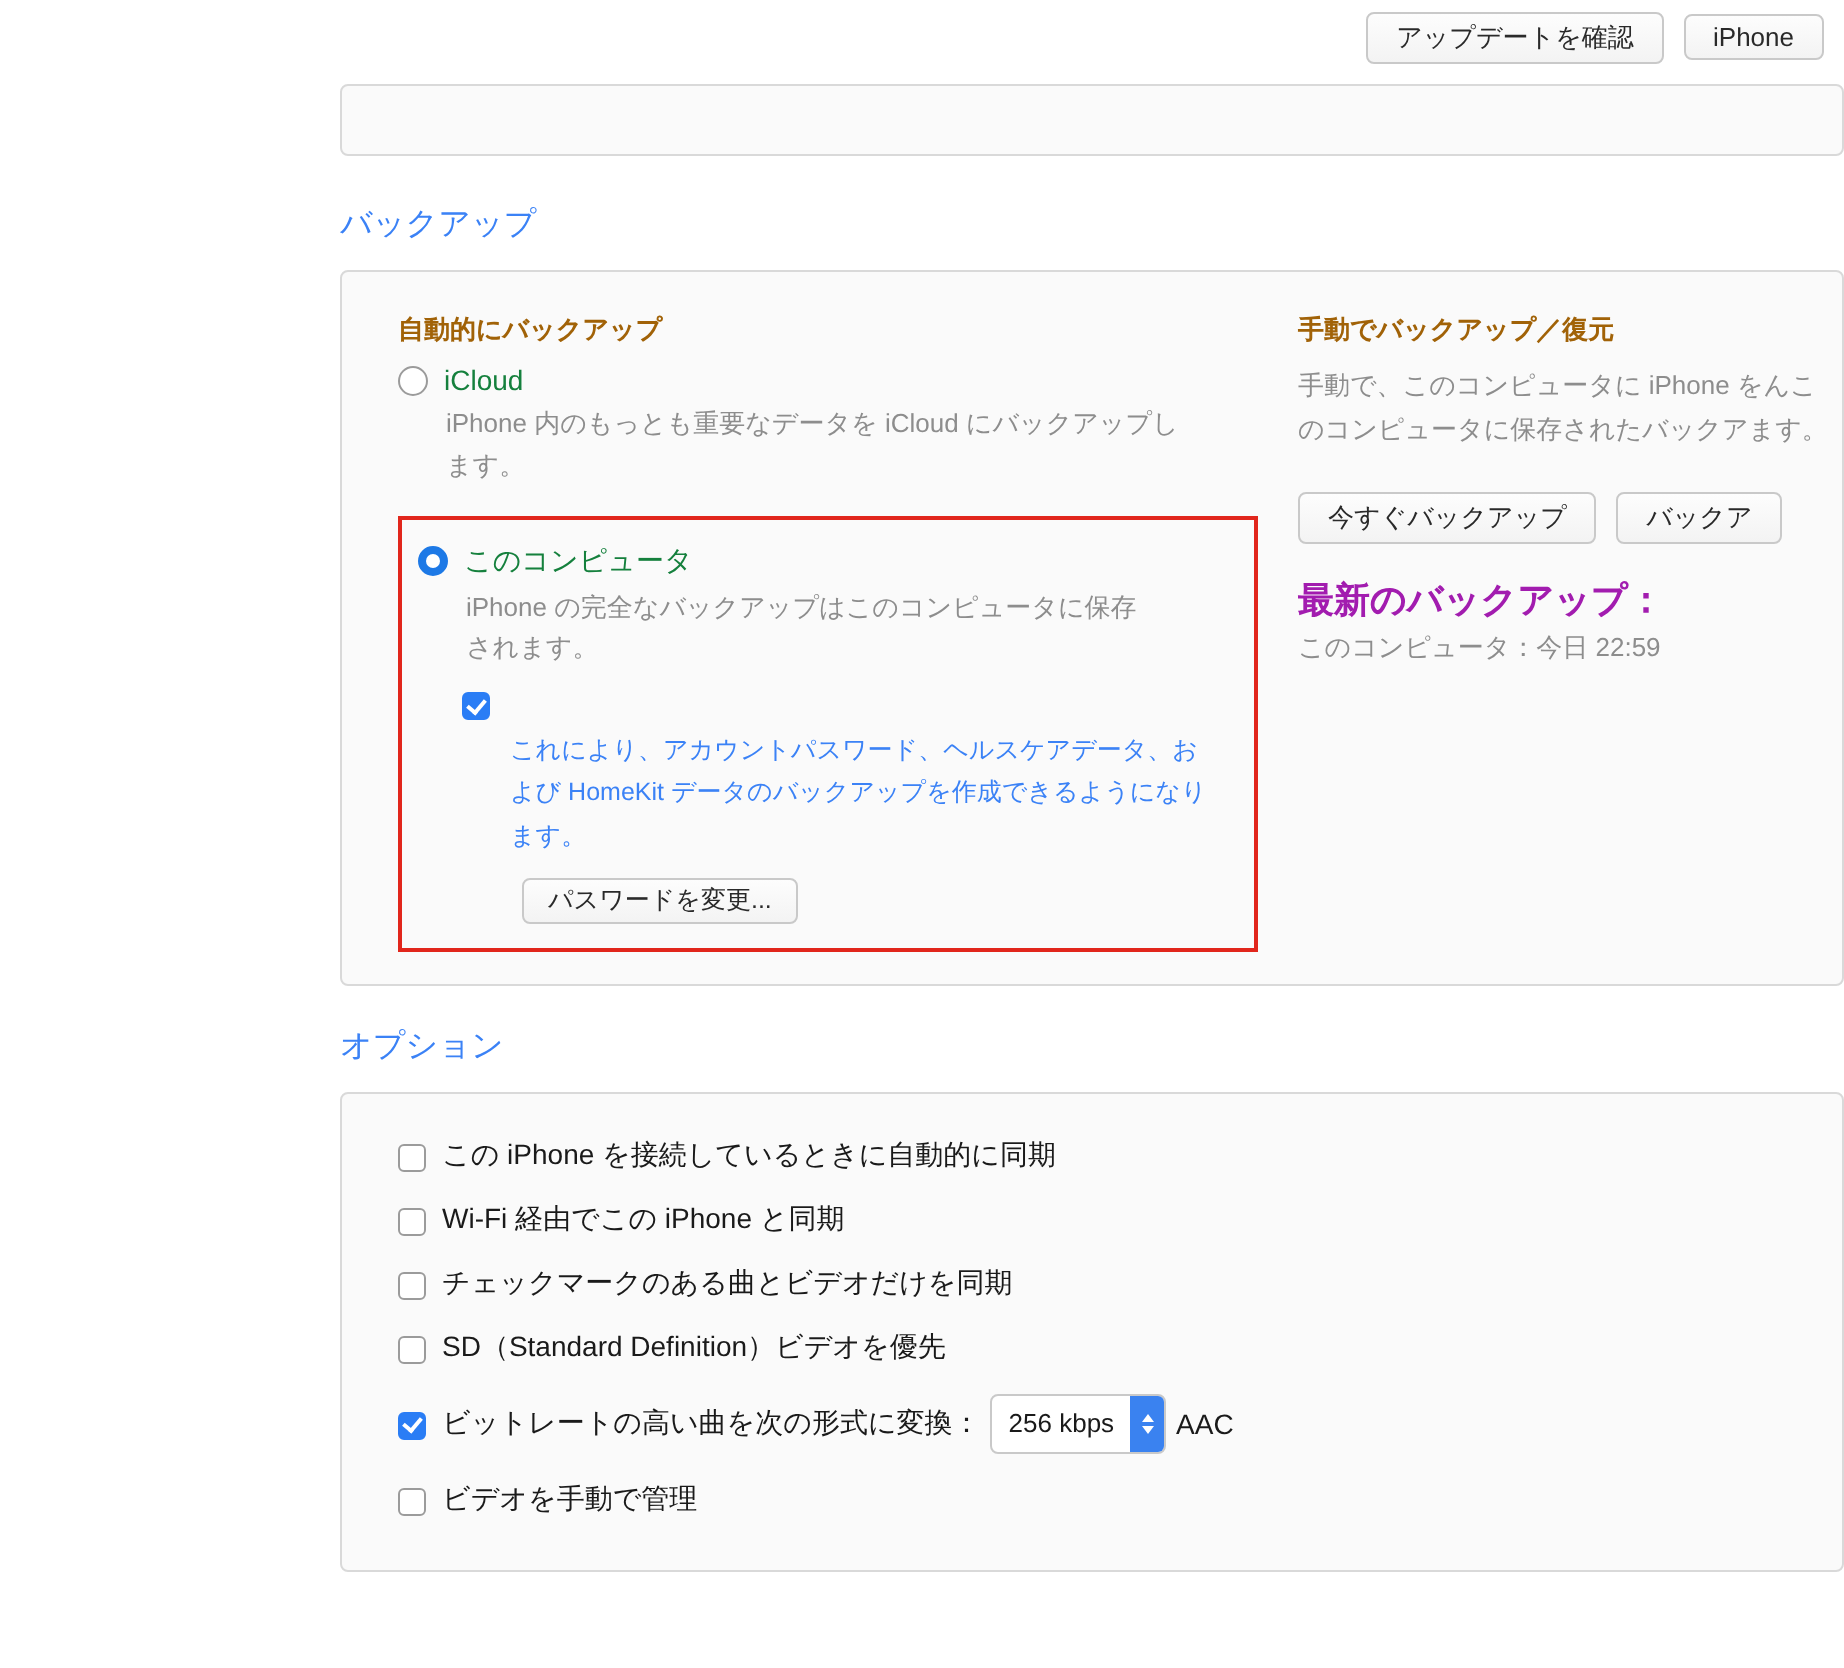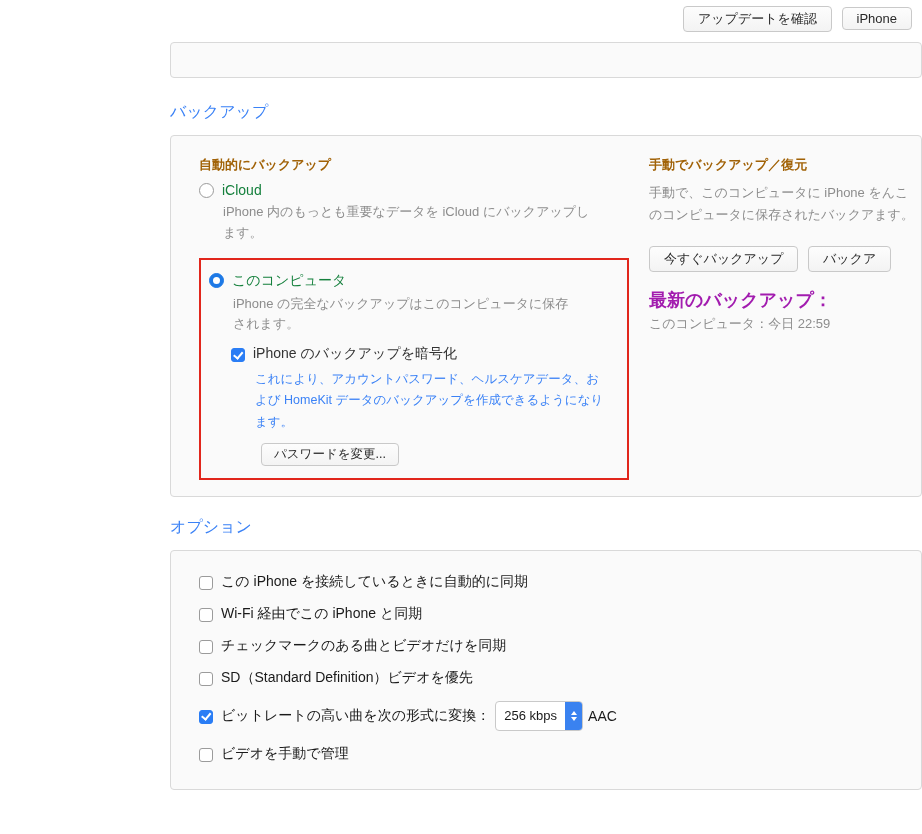--- a/index.html
+++ b/index.html
@@ -209,21 +209,20 @@
         <div class="red-box">
           <div class="radio-row">
             <span class="radio selected"></span>
             <span class="radio-label">このコンピュータ</span>
           </div>
           <div class="radio-desc" style="margin-bottom:10px;">iPhone の完全なバックアップはこのコンピュータに保存されます。</div>
 
           <div class="encrypt-block">
             <div class="encrypt-row">
               <span class="checkbox checked"></span>
-              <span style="font-size:14px;">iPhone のバックアップを暗号化</span>
             </div>
             <div class="encrypt-desc">これにより、アカウントパスワード、ヘルスケアデータ、および HomeKit データのバックアップを作成できるようになります。</div>
             <div class="pw-btn-wrap">
               <span class="btn small">パスワードを変更...</span>
             </div>
           </div>
         </div>
       </div>
 
       <div class="col-right">

